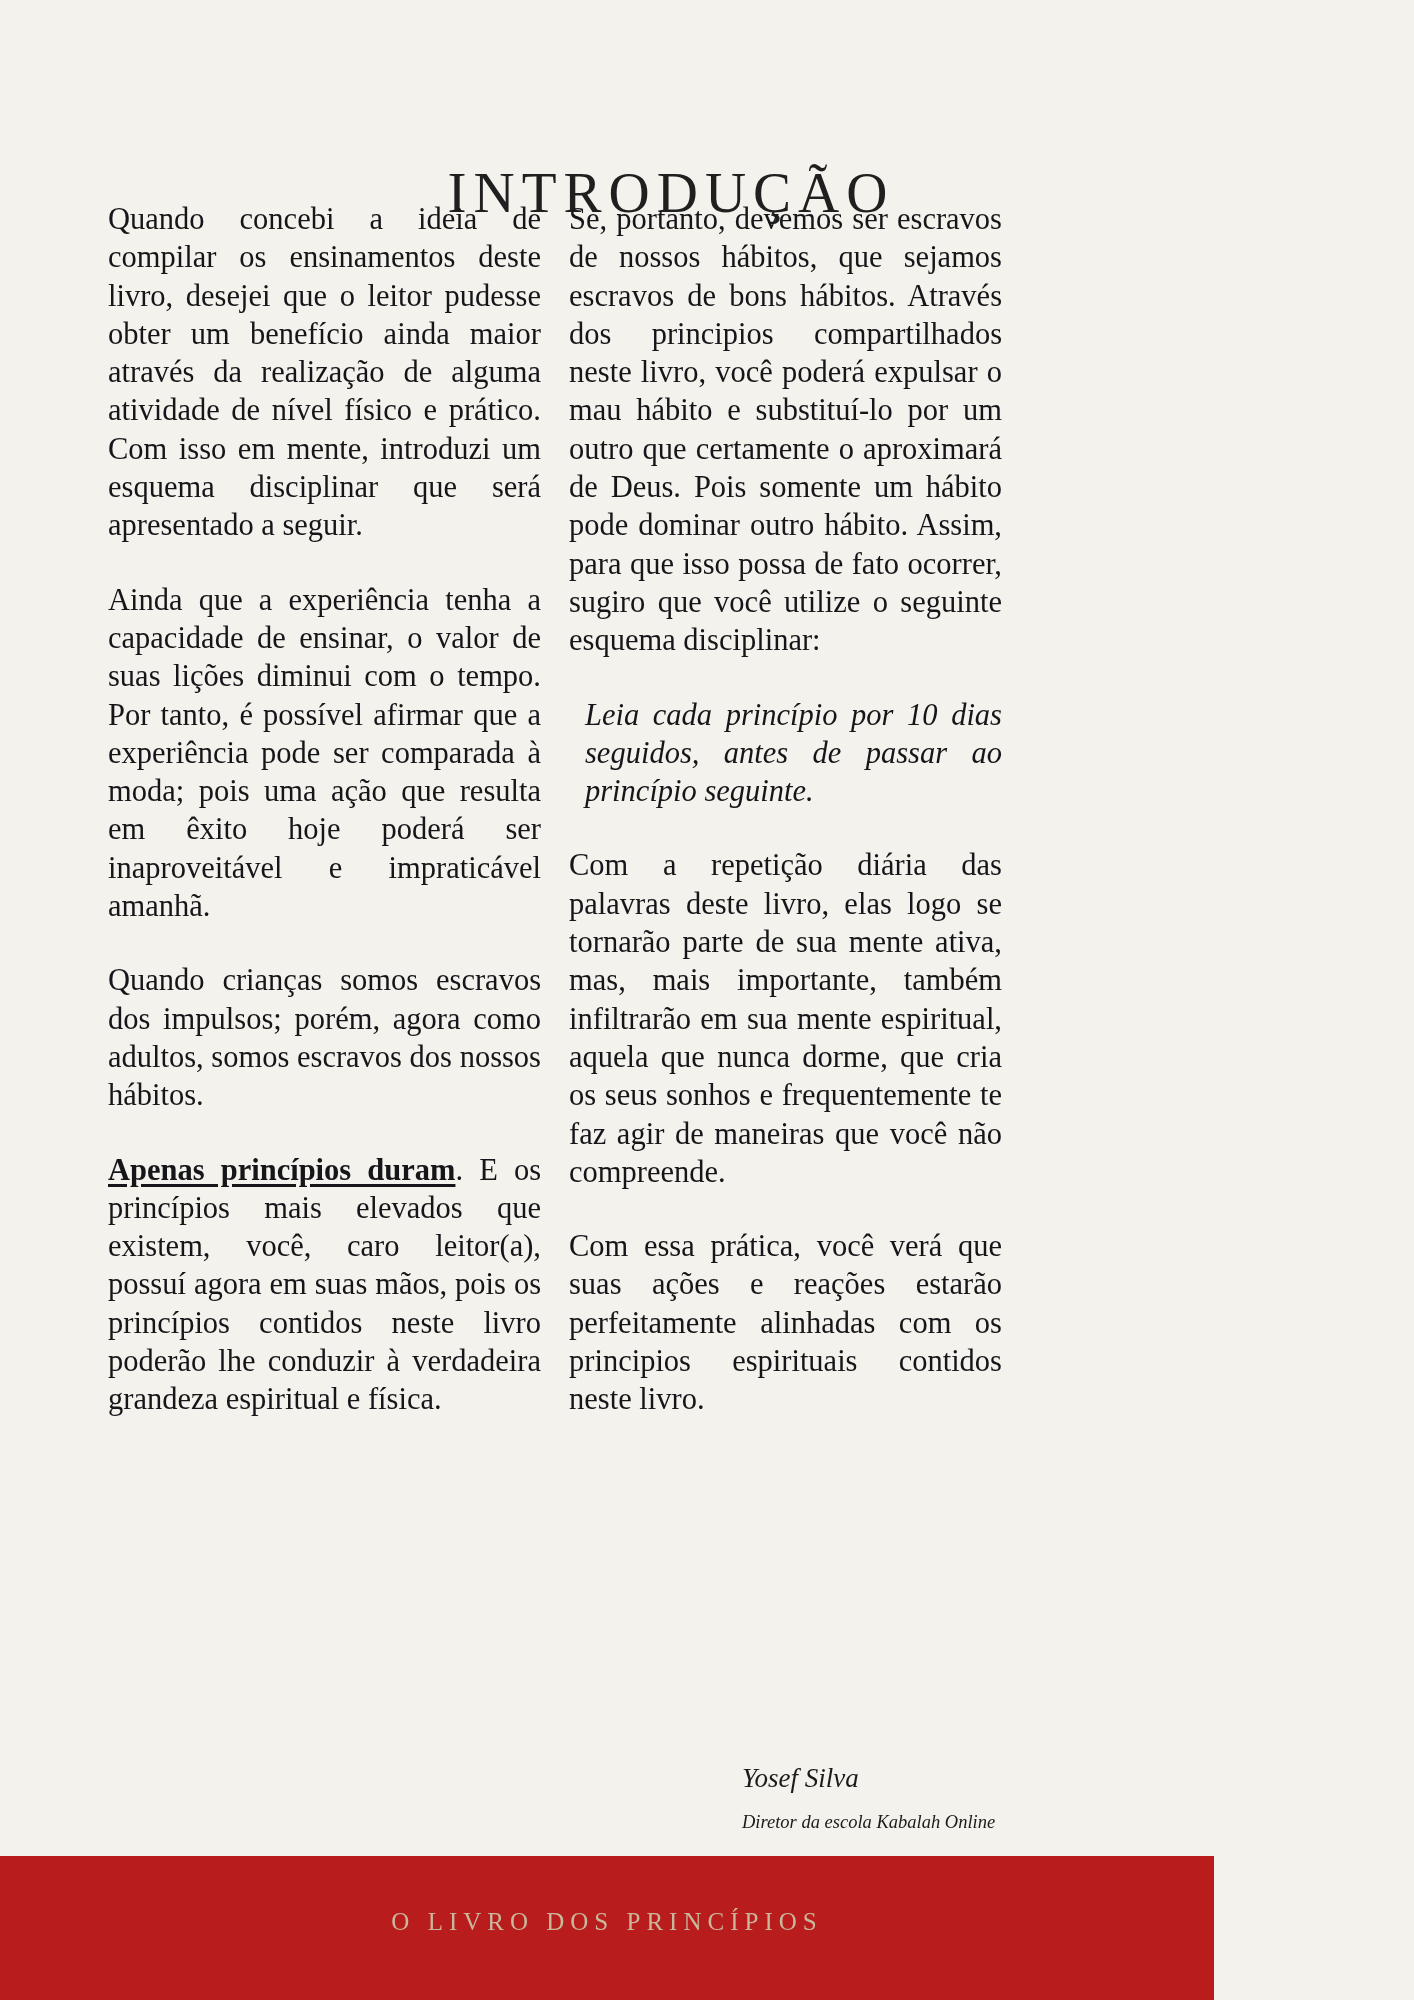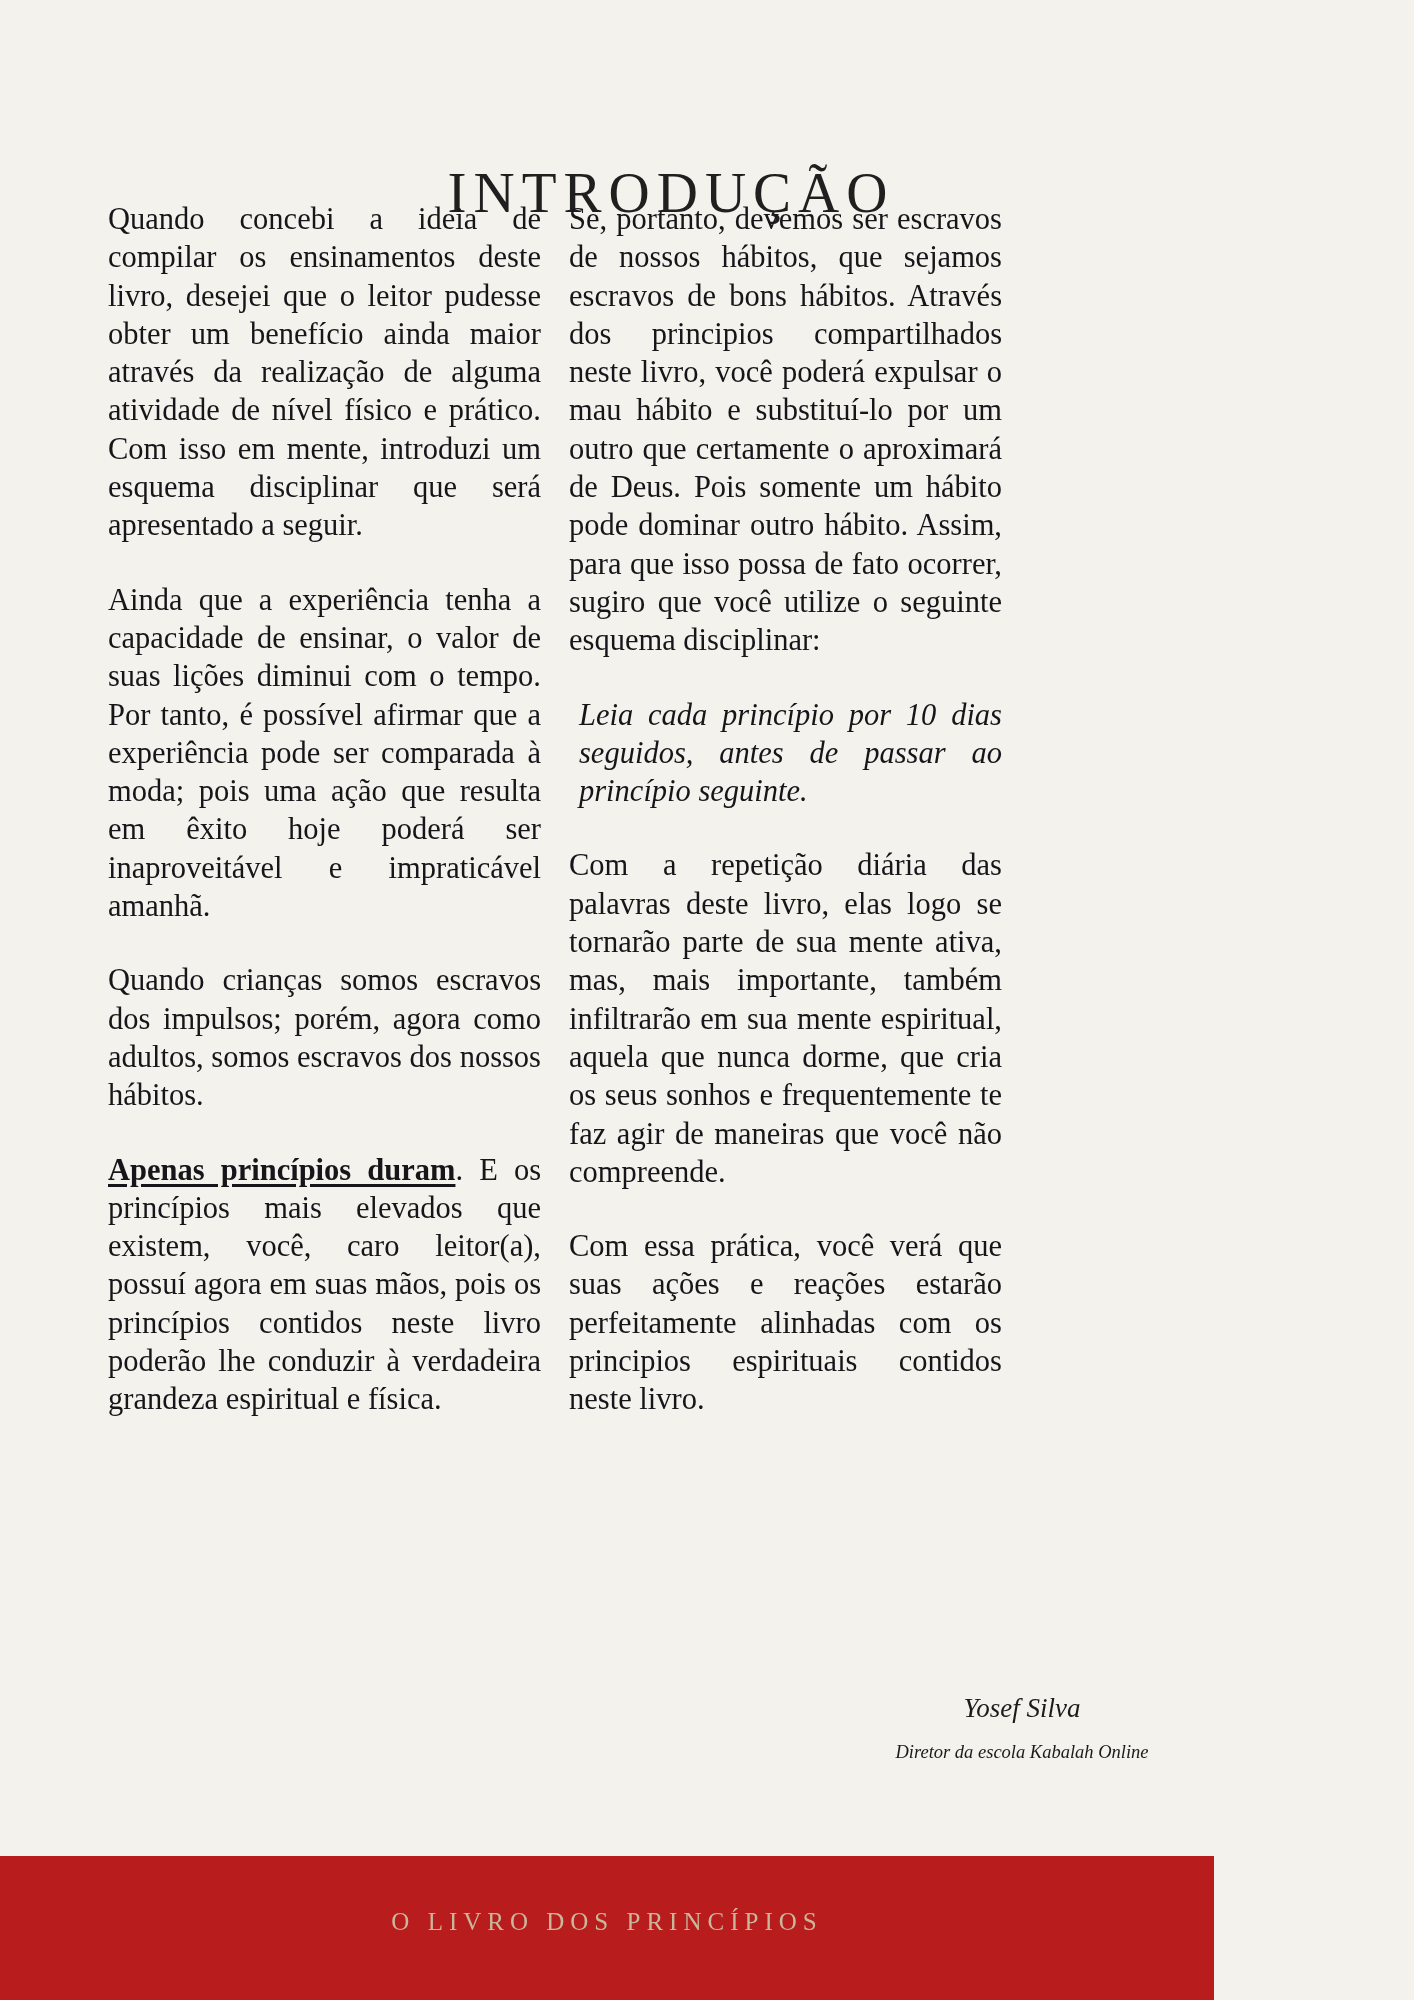--- a/index.html
+++ b/index.html
@@ -66,34 +66,34 @@
   p.body:last-child {
     margin-bottom: 4px;
   }
   .lead-bold {
     font-weight: bold;
     text-decoration: underline;
     text-underline-offset: 4px;
   }
   p.italicblock {
     font-style: italic;
-    margin: 0 0 36px 10px;
+    margin: 0 0 36px 16px;
     font-size: 30.5px;
     line-height: 38.3px;
     text-align: justify;
     color: #16161a;
   }
 
   
   .signature {
     position: absolute;
     right: 112px;
-    top: 1692px;
+    top: 1762px;
     width: 560px;
-    text-align: center;
+    text-align: left;
   }
   .sig-name {
     font-style: italic;
     font-size: 27px;
     line-height: 32px;
     color: #1b1b1b;
     margin: 0;
   }
   .sig-role {
     font-style: italic;

